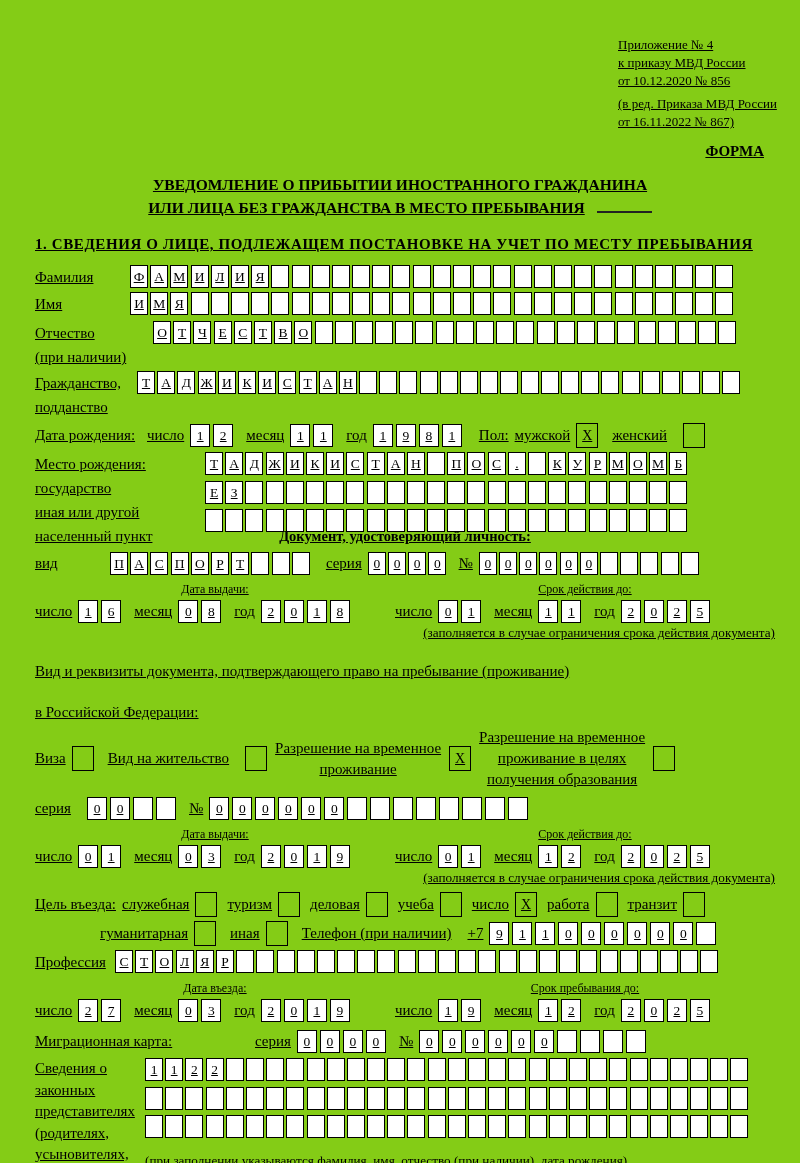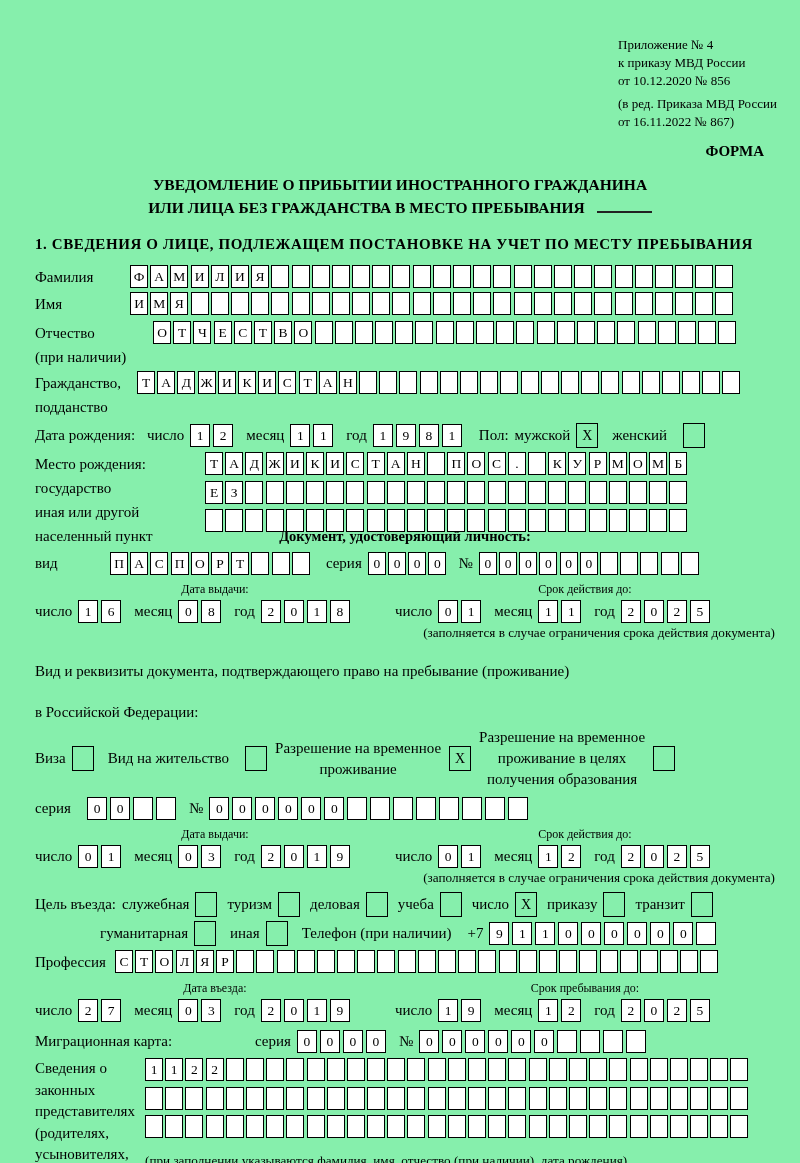--- a/index.html
+++ b/index.html
@@ -1,17 +1,17 @@
 <!DOCTYPE html>
 <html><head>
 <meta charset="utf-8">
 <style>
   html,body{margin:0;padding:0;background:#fff;}
-  .page{position:relative;width:800px;height:1163px;background:#86efac;
-        font-family:"Liberation Serif",serif;color:#000;overflow:hidden;}
+  .page{position:relative;width:800px;height:1163px;background:#84cc16;
+        font-family:"Liberation Serif",serif;color:#000;overflow:hidden;text-decoration:underline;}
   .hdr{margin:36px 0 0 618px;font-size:13px;line-height:18px;}
   .hdr .amend{margin-top:5px;}
   .forma{margin-top:12px;padding-right:36px;text-align:right;font-weight:bold;font-size:15px;}
   .title{margin-top:13px;text-align:center;font-weight:bold;font-size:15.5px;line-height:23px;}
   .blank-line{display:inline-block;width:55px;height:12px;border-bottom:2.5px solid #222;margin-left:12px;}
   .sect{margin:17px 0 0 35px;font-weight:bold;font-size:15px;letter-spacing:0.6px;}
   .body{margin:12px 25px 0 35px;font-size:15px;}
   .row{display:flex;align-items:flex-start;margin-top:2px;}
   .ai{align-items:center;}
   .mt4{margin-top:4px;} .mt6{margin-top:6px;} .mt8{margin-top:8px;}
@@ -520,21 +520,21 @@
       <span class="dl">служебная</span>
       <span class="checkbox"></span>
       <span class="dl gsep">туризм</span>
       <span class="checkbox"></span>
       <span class="dl gsep">деловая</span>
       <span class="checkbox"></span>
       <span class="dl gsep">учеба</span>
       <span class="checkbox"></span>
       <span class="dl gsep">число</span>
       <span class="checkbox">X</span>
-      <span class="dl gsep">приказу</span>
+      <span class="dl gsep">работа</span>
       <span class="checkbox"></span>
       <span class="dl gsep">транзит</span>
       <span class="checkbox"></span>
     </div>
 
     <div class="row ai mt4 indent">
       <span class="dl">гуманитарная</span>
       <span class="checkbox"></span>
       <span class="dl gsep2">иная</span>
       <span class="checkbox"></span>

